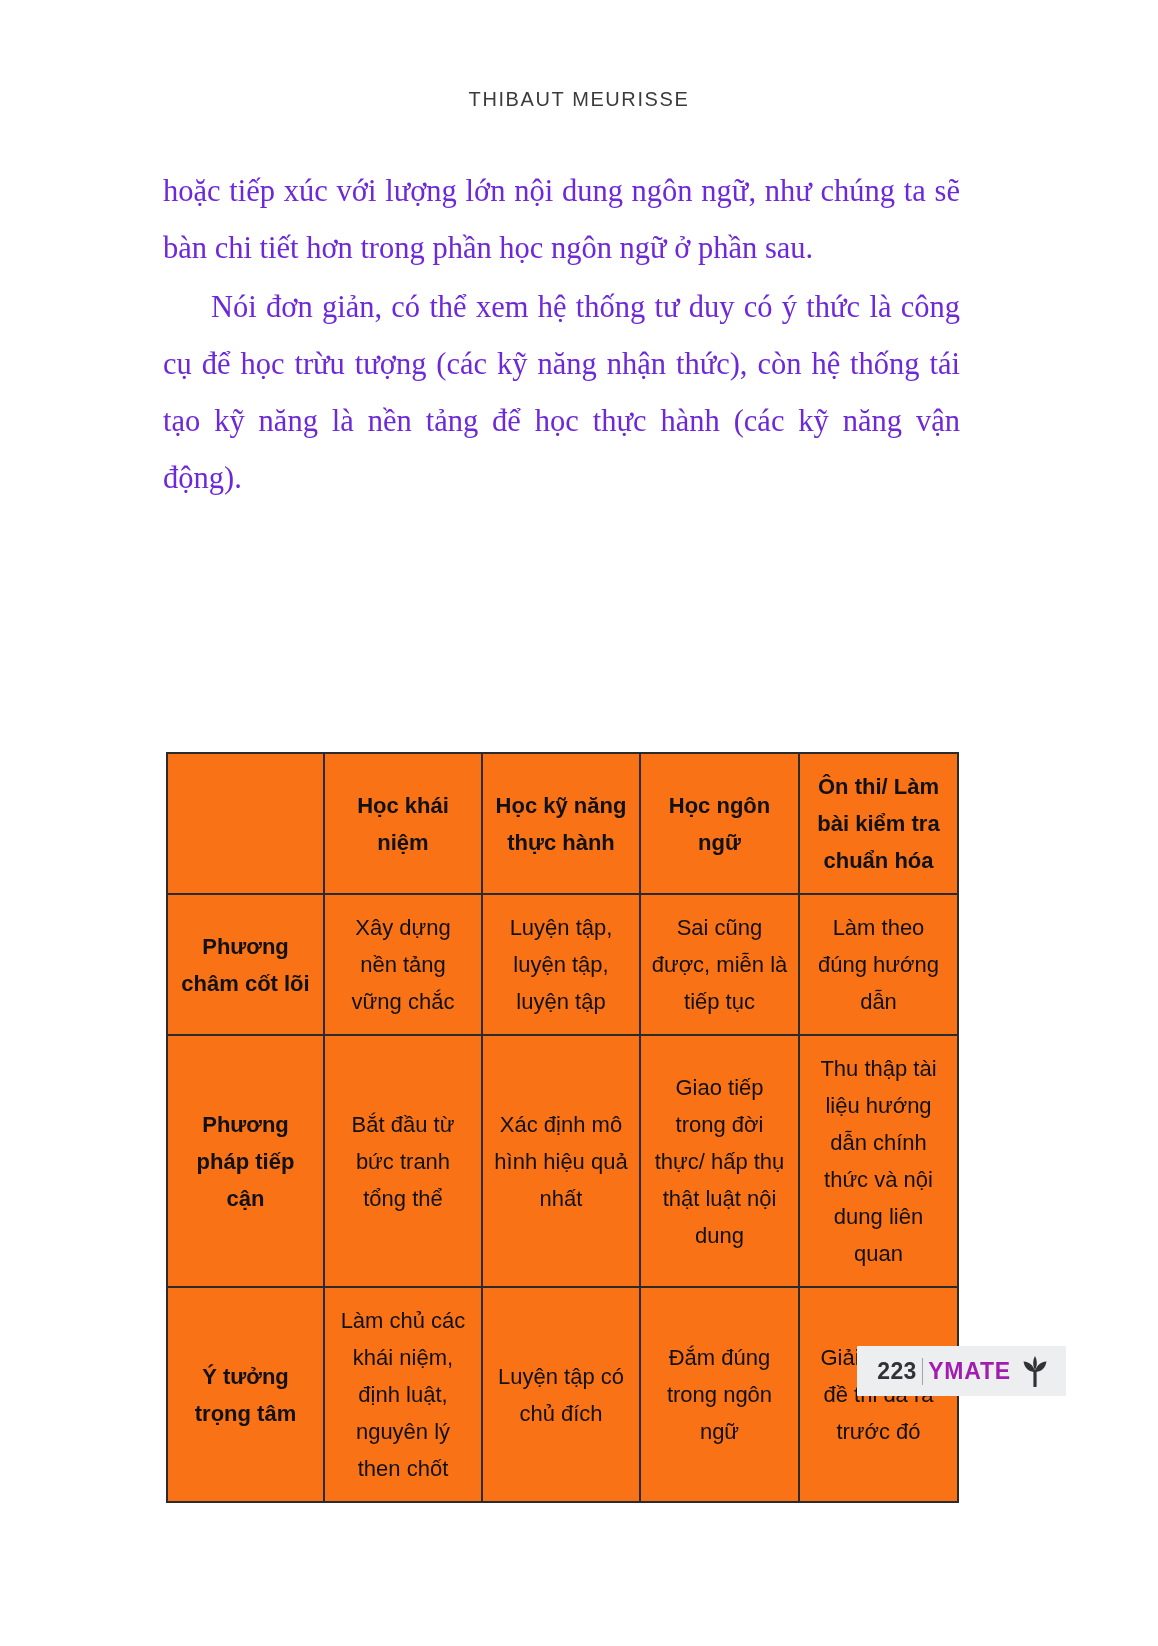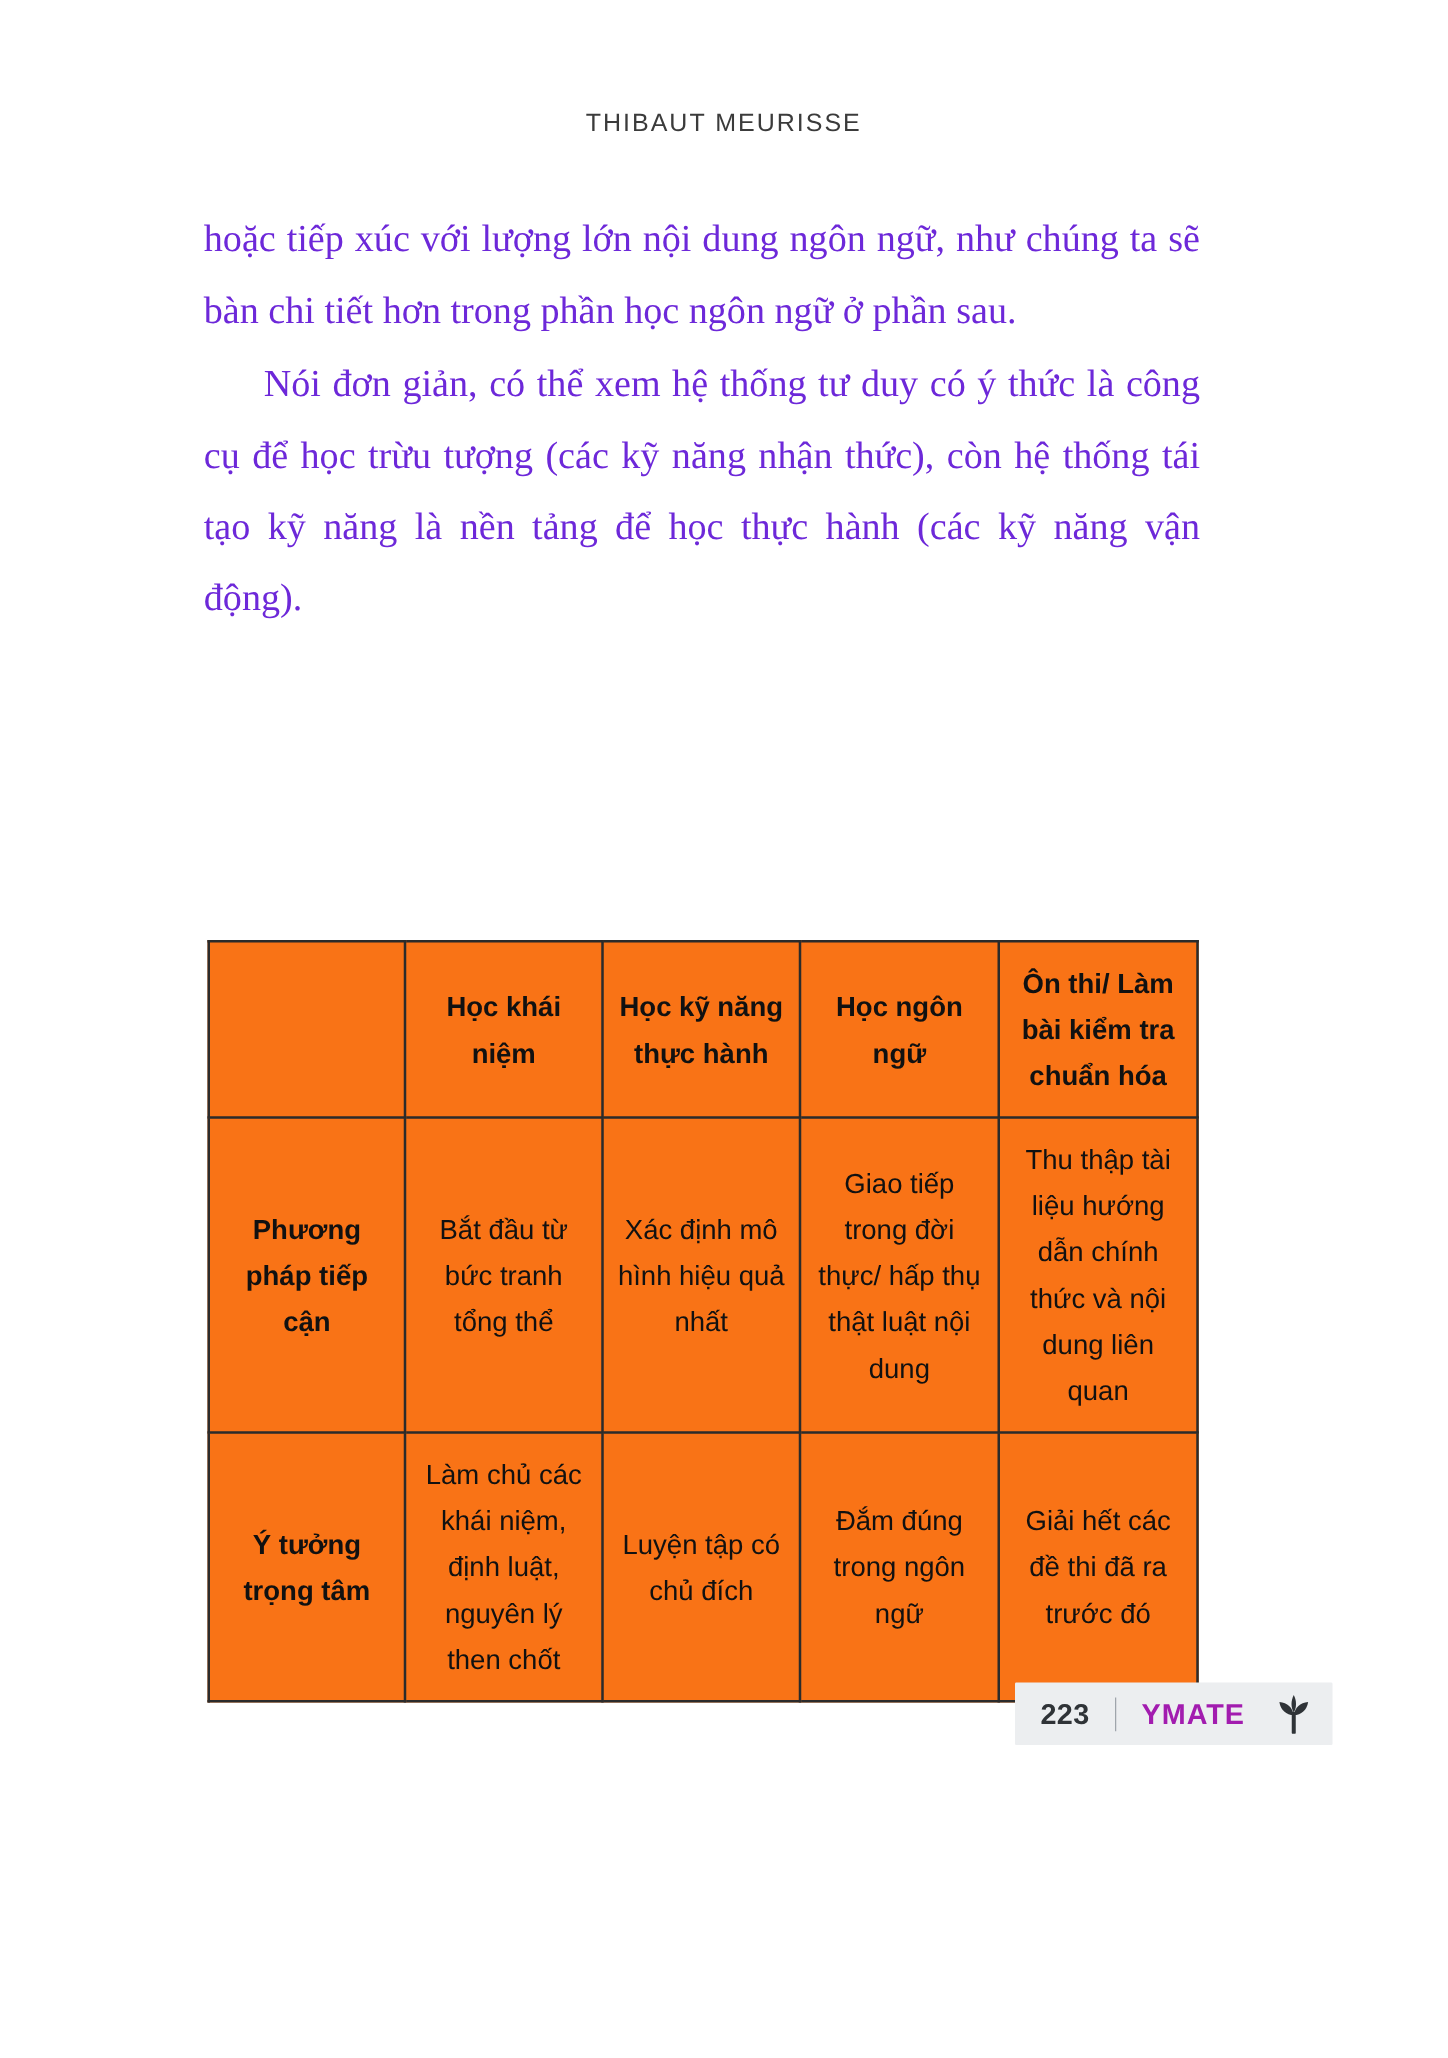--- a/index.html
+++ b/index.html
@@ -110,21 +110,21 @@
   .footer-badge {
     position: absolute;
     right: 92px;
     bottom: 128px;
     height: 50px;
     background: #eceef0;
     display: flex;
     align-items: center;
     padding: 0 14px 0 20px;
     border-radius: 1px;
-    gap: 20px;
+    gap: 5px;
   }
 
   .footer-badge .pageno {
     font-family: "Liberation Sans", sans-serif;
     font-size: 23px;
     font-weight: 700;
     color: #2f3337;
     letter-spacing: 0.3px;
   }
 
@@ -171,20 +171,27 @@
     <thead>
       <tr class="hrow">
         <th></th>
         <th>Học khái niệm</th>
         <th>Học kỹ năng thực hành</th>
         <th>Học ngôn ngữ</th>
         <th>Ôn thi/ Làm bài kiểm tra chuẩn hóa</th>
       </tr>
     </thead>
     <tbody>
+      <tr class="r0">
+        <td class="rowhead">Phương châm cốt lõi</td>
+        <td>Xây dựng nền tảng vững chắc</td>
+        <td>Luyện tập, luyện tập, luyện tập</td>
+        <td>Sai cũng được, miễn là tiếp tục</td>
+        <td>Làm theo đúng hướng dẫn</td>
+      </tr>
       <tr class="r1">
         <td class="rowhead">Phương pháp tiếp cận</td>
         <td>Bắt đầu từ bức tranh tổng thể</td>
         <td>Xác định mô hình hiệu quả nhất</td>
         <td>Giao tiếp trong đời thực/ hấp thụ thật luật nội dung</td>
         <td>Thu thập tài liệu hướng dẫn chính thức và nội dung liên quan</td>
       </tr>
       <tr class="r2">
         <td class="rowhead">Ý tưởng trọng tâm</td>
         <td>Làm chủ các khái niệm, định luật, nguyên lý then chốt</td>

